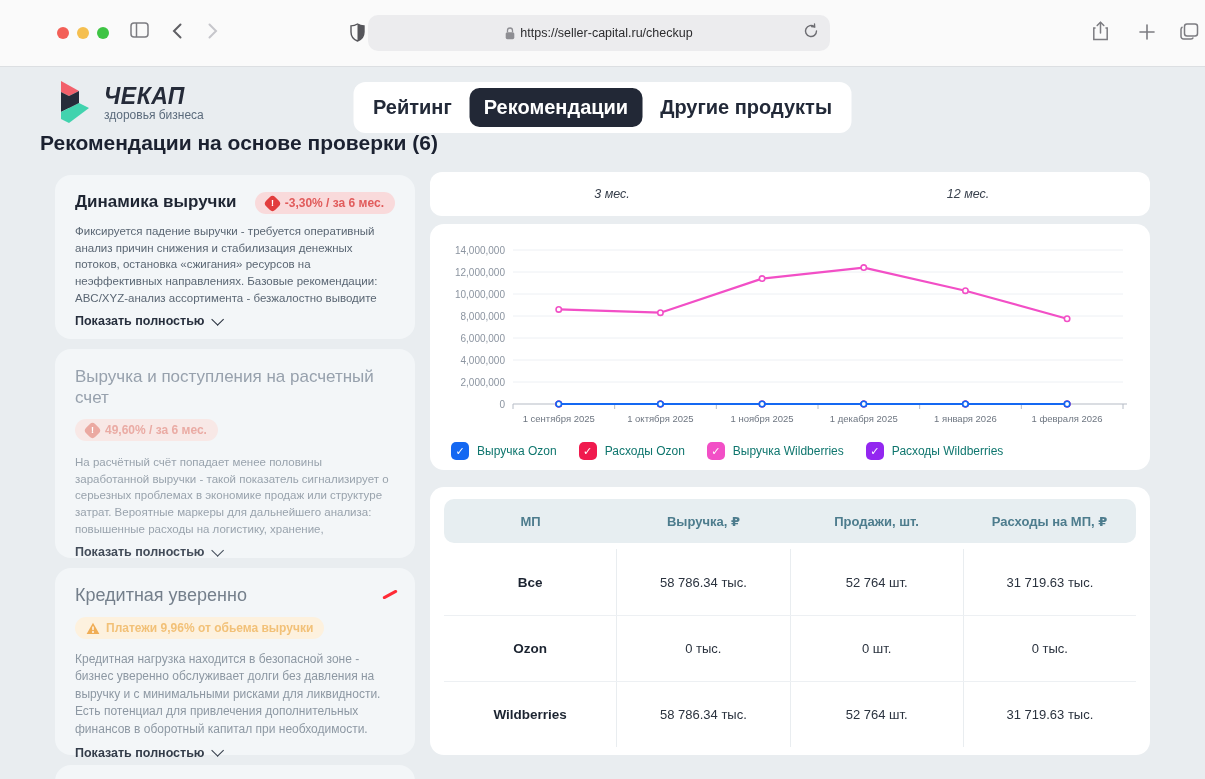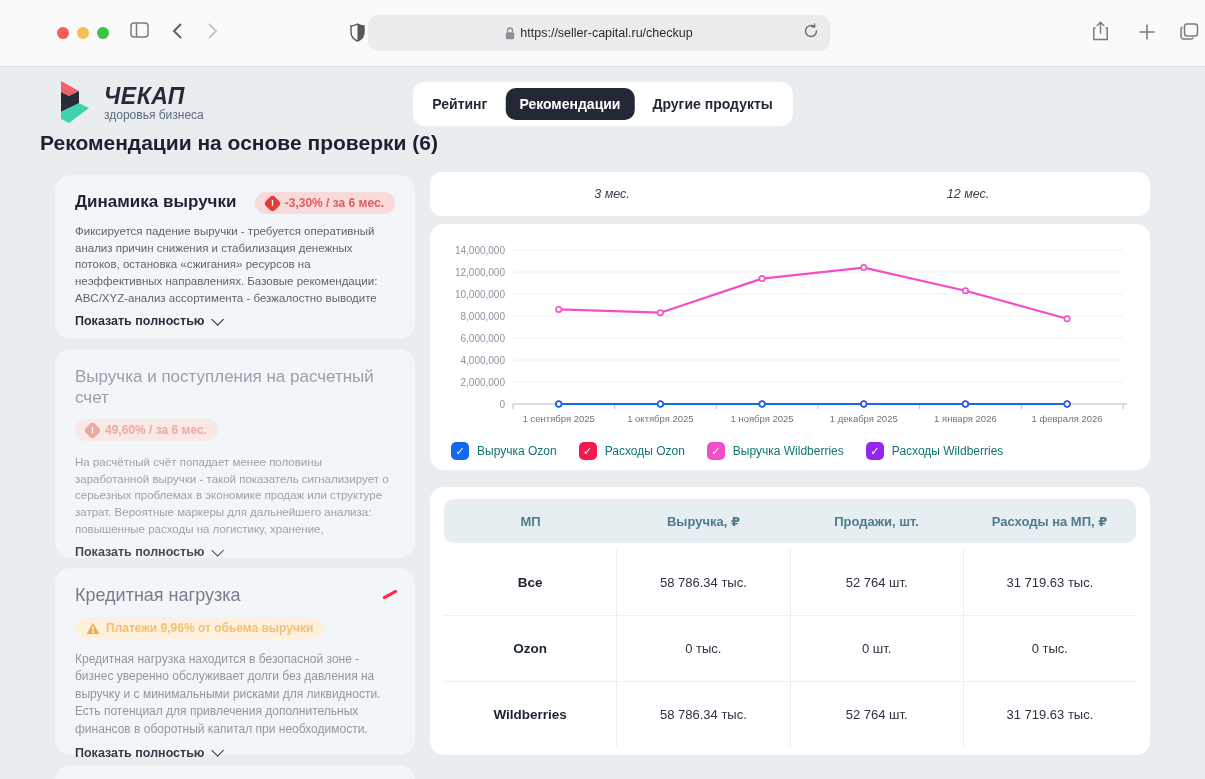--- a/index.html
+++ b/index.html
@@ -20,21 +20,21 @@
 
   
   .page { position:absolute; top:68px; left:0; width:1205px; height:711px; background:#e9edf0; overflow:hidden; }
 
   .logo { position:absolute; left:55px; top:11px; display:flex; align-items:center; gap:9px; }
   .logo-text .ln { font-size:23px; font-weight:800; color:#252b39; letter-spacing:0.5px; font-style:italic; }
   .logo-text .ls { font-size:12px; color:#5b6b7c; margin-top:-2px; }
 
   .nav-pills { position:absolute; left:50%; transform:translateX(-50%); top:14px; background:#ffffff; border-radius:12px;
                padding:6px; display:flex; align-items:center; gap:4px; }
-  .nav-item { font-size:14px; font-weight:600; color:#20263
+  .nav-item { font-size:20px; font-weight:600; color:#20263
 3; padding:8px 14px; border-radius:10px; cursor:pointer; white-space:nowrap; color:#222938; }
   .nav-item.active { background:#222836; color:#ffffff; }
 
   .page-title { position:absolute; left:40px; top:63px; font-size:21px; font-weight:600; color:#1b2130; }
 
   
   .left-col { position:absolute; left:55px; top:107px; width:360px; }
   .card { background:#f3f6f8; border-radius:16px; padding:17px 20px; margin-bottom:10px; position:relative; }
   .card-title-row { display:flex; align-items:flex-start; justify-content:space-between; gap:8px; margin-bottom:9px; }
   .c-title-1 { font-size:17px; font-weight:700; color:#1f2633; }
@@ -196,21 +196,21 @@
       </div>
       <div class="card-body body-faded">На расчётный счёт попадает менее половины заработанной выручки - такой показатель сигнализирует о серьезных проблемах в экономике продаж или структуре затрат. Вероятные маркеры для дальнейшего анализа: повышенные расходы на логистику, хранение,</div>
       <div class="expand" style="color:#434c59;">
         <span>Показать полностью</span>
           <span class="chev" style="border-color:#434c59;"></span>
       </div>
     </div>
 
     <div class="card" style="height:187px;">
       <span class="red-dash"></span>
-      <div class="c-title-3">Кредитная нагрузка</div>
+      <div class="c-title-3">Кредитная уверенно</div>
       <div class="badge badge-warn" style="margin-bottom:12px;">
         <svg width="14" height="13" viewBox="0 0 14 13">
             <path d="M7 0.8 L13.4 12 H0.6 Z" fill="#f0ad55" rx="2"></path>
             <rect x="6.3" y="4.2" width="1.4" height="4" rx="0.7" fill="#fff"></rect>
             <circle cx="7" cy="10" r="0.9" fill="#fff"></circle>
           </svg>
         <span>Платежи 9,96% от обьема выручки</span>
       </div>
       <div class="card-body body-faded" style="font-size:12px; color:#8d98a3;">Кредитная нагрузка находится в безопасной зоне - бизнес уверенно обслуживает долги без давления на выручку и с минимальными рисками для ликвидности. Есть потенциал для привлечения дополнительных финансов в оборотный капитал при необходимости.</div>
       <div class="expand" style="color:#333c49;">

